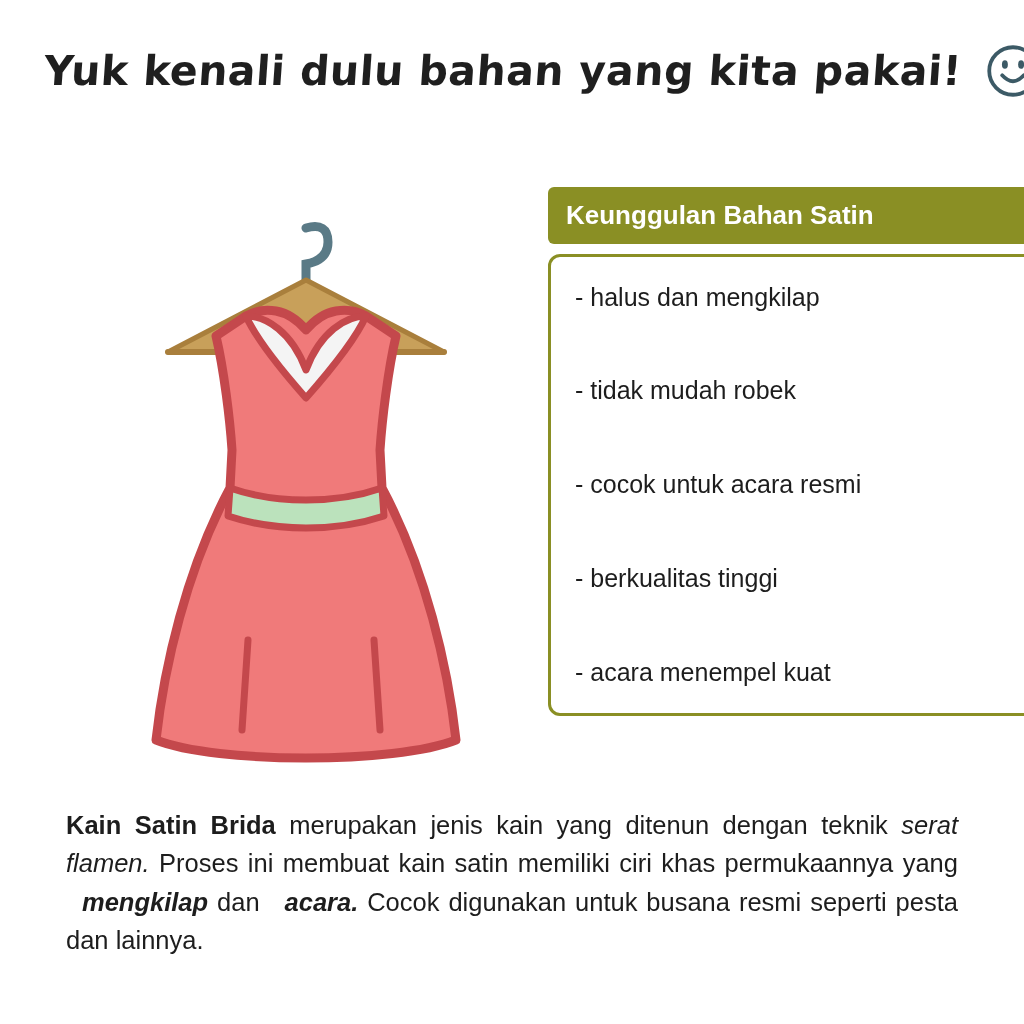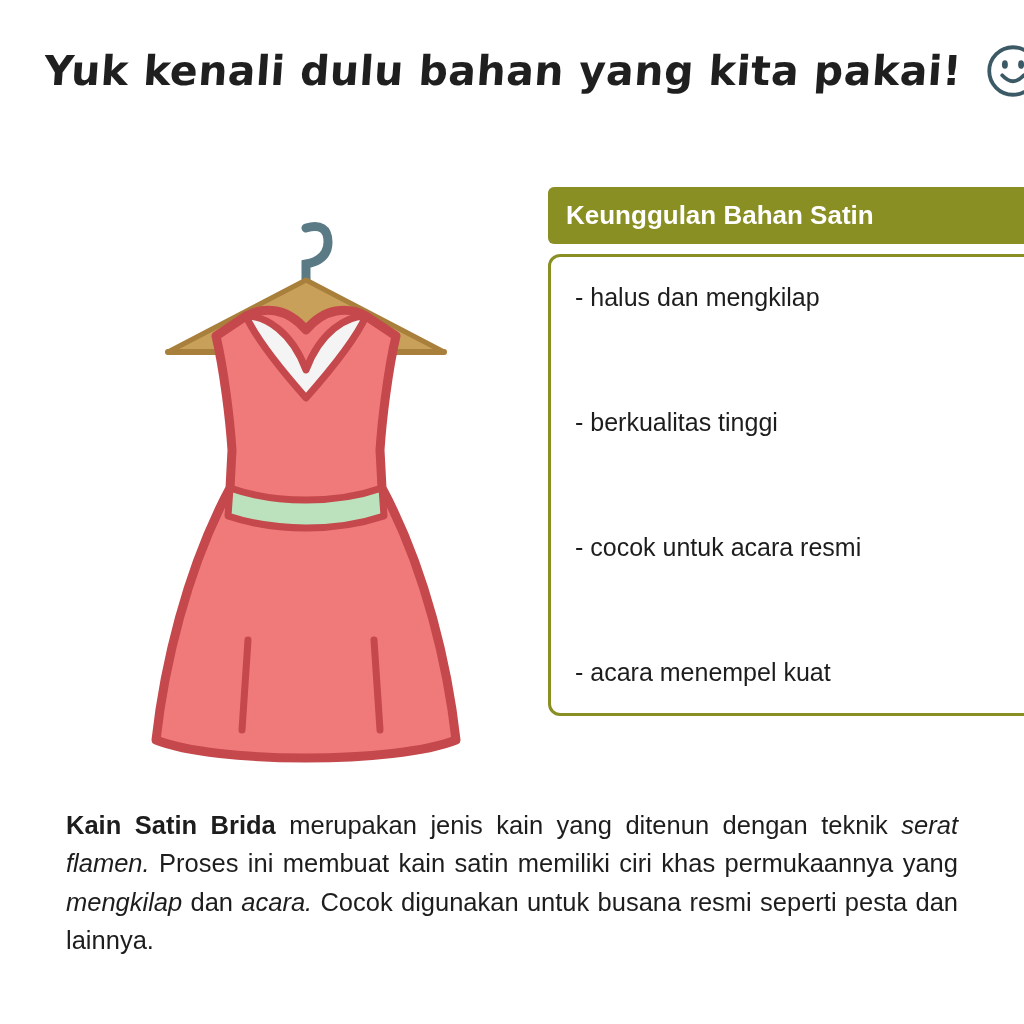--- a/index.html
+++ b/index.html
@@ -92,21 +92,21 @@
     top: 806px;
     width: 892px;
     font-size: 25.5px;
     line-height: 1.5;
     text-align: justify;
     text-justify: inter-word;
     color: #1d1d1d;
   }
   .paragraph b { font-weight: 700; }
   .paragraph i { font-style: italic; }
-  .paragraph .bi { font-weight: 400; font-style: italic; }
+  .paragraph .bi { font-weight: 700; font-style: italic; margin-left: 16px; }
   .paragraph > span { display: inline; }
 </style>
 </head>
 <body>
 
 <div class="header">
   <div class="headline">Yuk kenali dulu bahan yang kita pakai!</div>
   <svg class="smiley" viewBox="0 0 100 100">
     <circle cx="50" cy="50" r="44" fill="none" stroke="#3C5A66" stroke-width="7"></circle>
     <ellipse cx="35" cy="38" rx="5.5" ry="8" fill="#3C5A66"></ellipse>
@@ -142,19 +142,20 @@
 
     <path d="M152 520 L146 610" stroke="#C4484C" stroke-width="7" stroke-linecap="round" fill="none"></path>
     <path d="M278 520 L284 610" stroke="#C4484C" stroke-width="7" stroke-linecap="round" fill="none"></path>
   </svg>
 </div>
 
 <div class="panel">
   <div class="panel-title">Keunggulan Bahan Satin</div>
   <div class="panel-box">
     <div class="panel-item">- halus dan mengkilap</div>
+    <div class="panel-item">- tidak mudah robek</div>
+    <div class="panel-item">- cocok untuk acara resmi</div>
     <div class="panel-item">- berkualitas tinggi</div>
-    <div class="panel-item">- cocok untuk acara resmi</div>
     <div class="panel-item">- acara menempel kuat</div>
   </div>
 </div>
 
 <div class="paragraph"><b>Kain Satin Brida</b><span> merupakan jenis kain yang ditenun dengan teknik </span><i>serat flamen.</i><span> Proses ini membuat kain satin memiliki ciri khas permukaannya yang </span><span class="bi">mengkilap</span><span> dan </span><span class="bi">acara.</span><span> Cocok digunakan untuk busana resmi seperti pesta dan lainnya.</span></div>
 
 </body></html>

